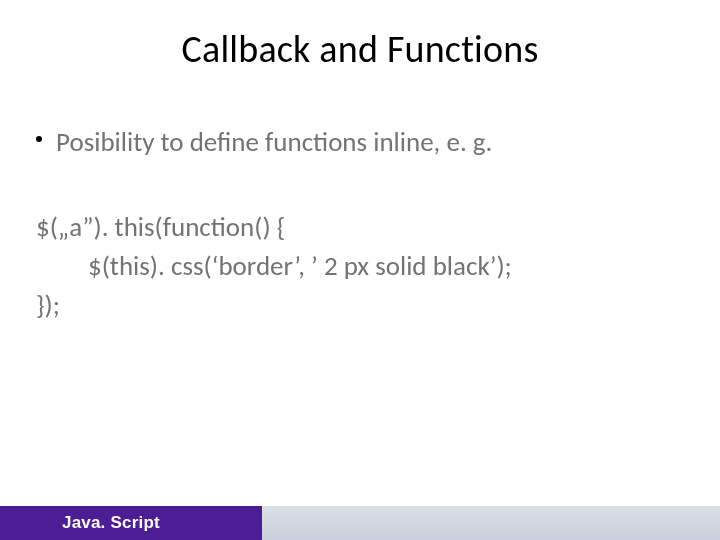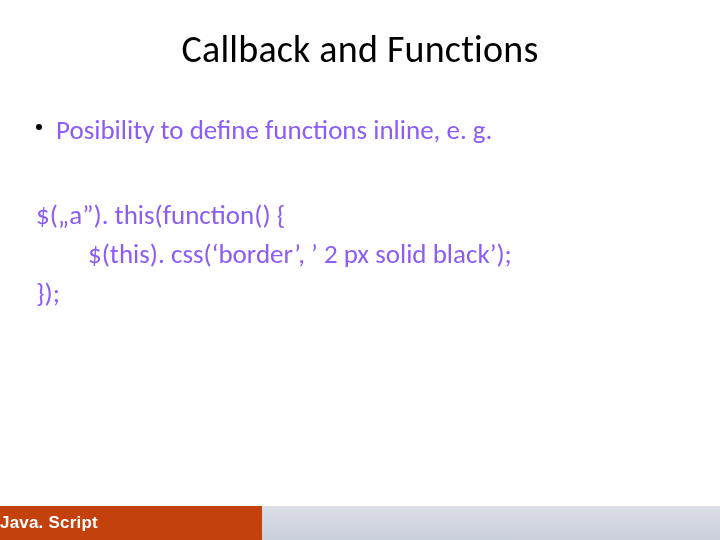--- a/index.html
+++ b/index.html
@@ -16,21 +16,21 @@
     height: 100%;
     padding: 18px 36px 0 36px;
     position: relative;
   }
   .title {
     font-size: 38px;
     font-weight: 400;
     color: #000;
     text-align: center;
     margin-top: 8px;
-    margin-bottom: 38px;
+    margin-bottom: 50px;
     letter-spacing: 0.2px;
   }
   .content {
     padding-left: 0px;
   }
   .bullet-row {
     display: flex;
     align-items: flex-start;
     margin-bottom: 46px;
   }
@@ -39,44 +39,45 @@
     height: 6px;
     background: #000;
     border-radius: 50%;
     margin-top: 14px;
     margin-right: 14px;
     flex-shrink: 0;
   }
   .bullet-text,
   .code-line {
     font-size: 27px;
-    color: #8b5cf6;
+    color: #737373;
     line-height: 1.45;
     font-weight: 400;
   }
   .code-block {
     margin-left: 0px;
   }
   .indent {
     padding-left: 52px;
   }
   .footer {
     position: absolute;
     left: 0;
     bottom: 0;
     width: 100%;
     height: 34px;
     display: flex;
   }
   .footer-left {
     width: 262px;
     height: 100%;
-    background: #c2410c;
+    background: #4c1d95;
     display: flex;
     align-items: center;
+    padding-left: 62px;
   }
   .footer-label {
     color: #fff;
     font-family: Arial, sans-serif;
     font-weight: bold;
     font-size: 17px;
     letter-spacing: 0.2px;
   }
   .footer-right {
     flex: 1;

